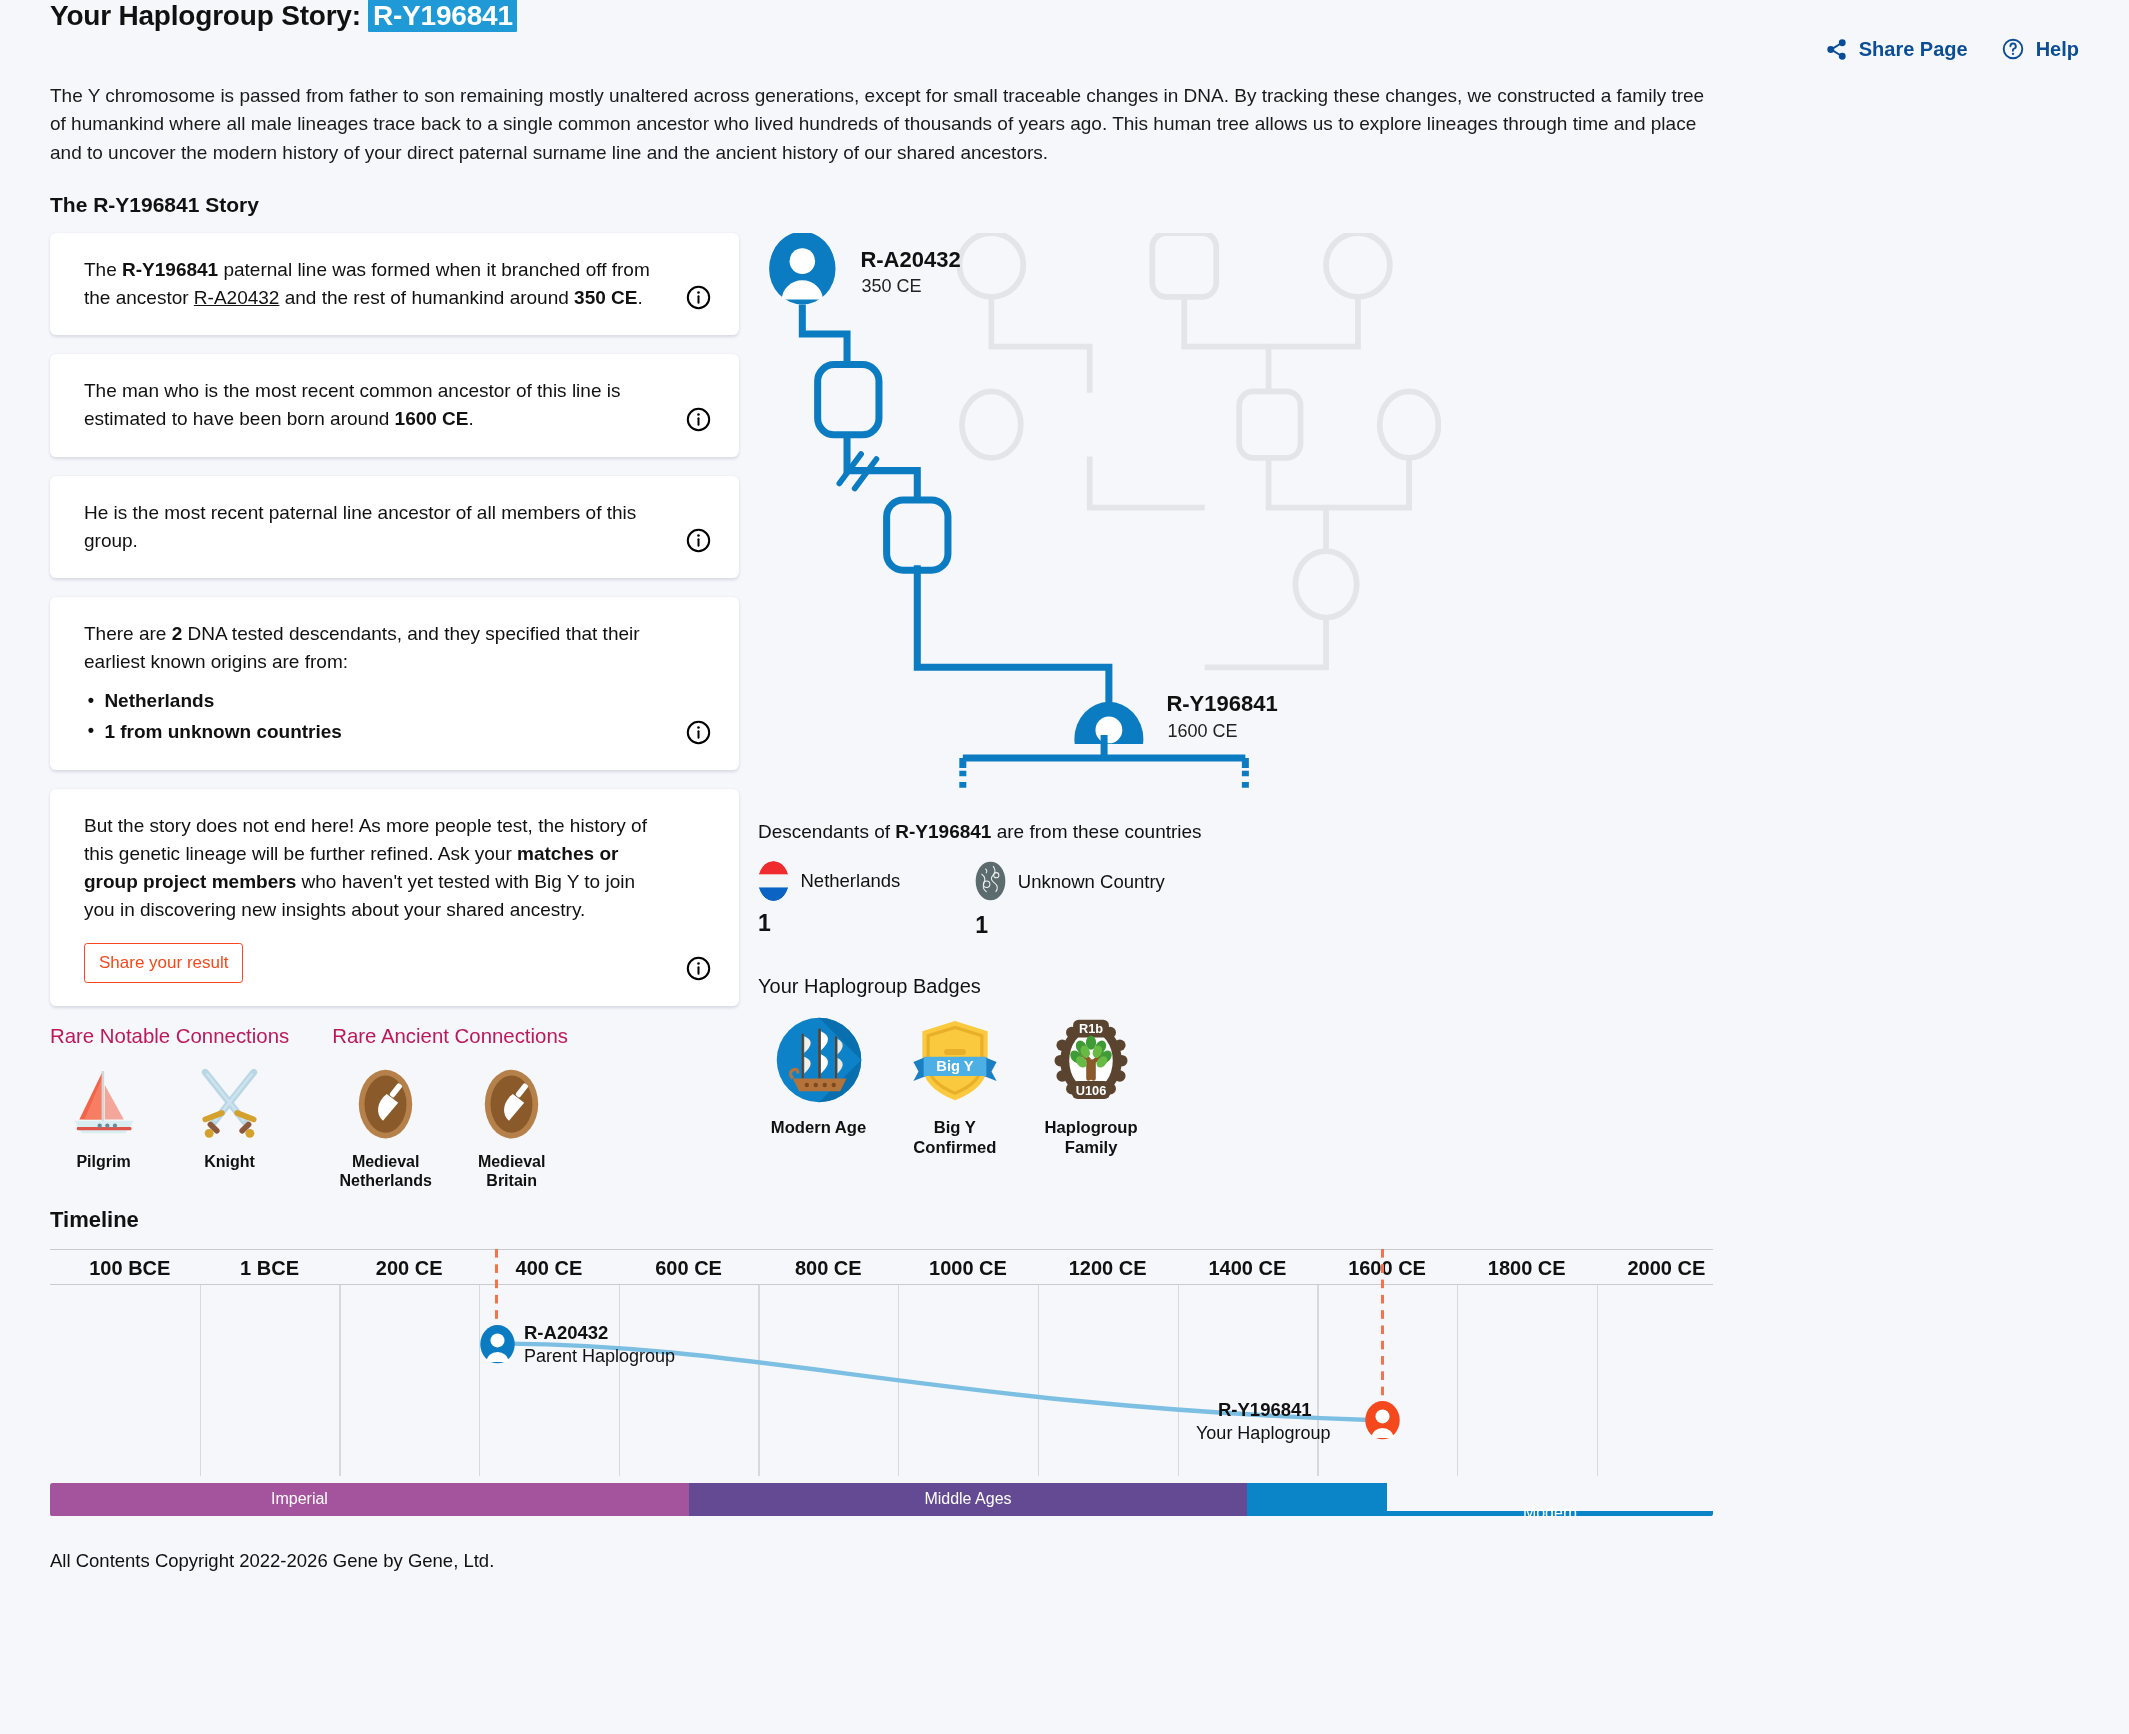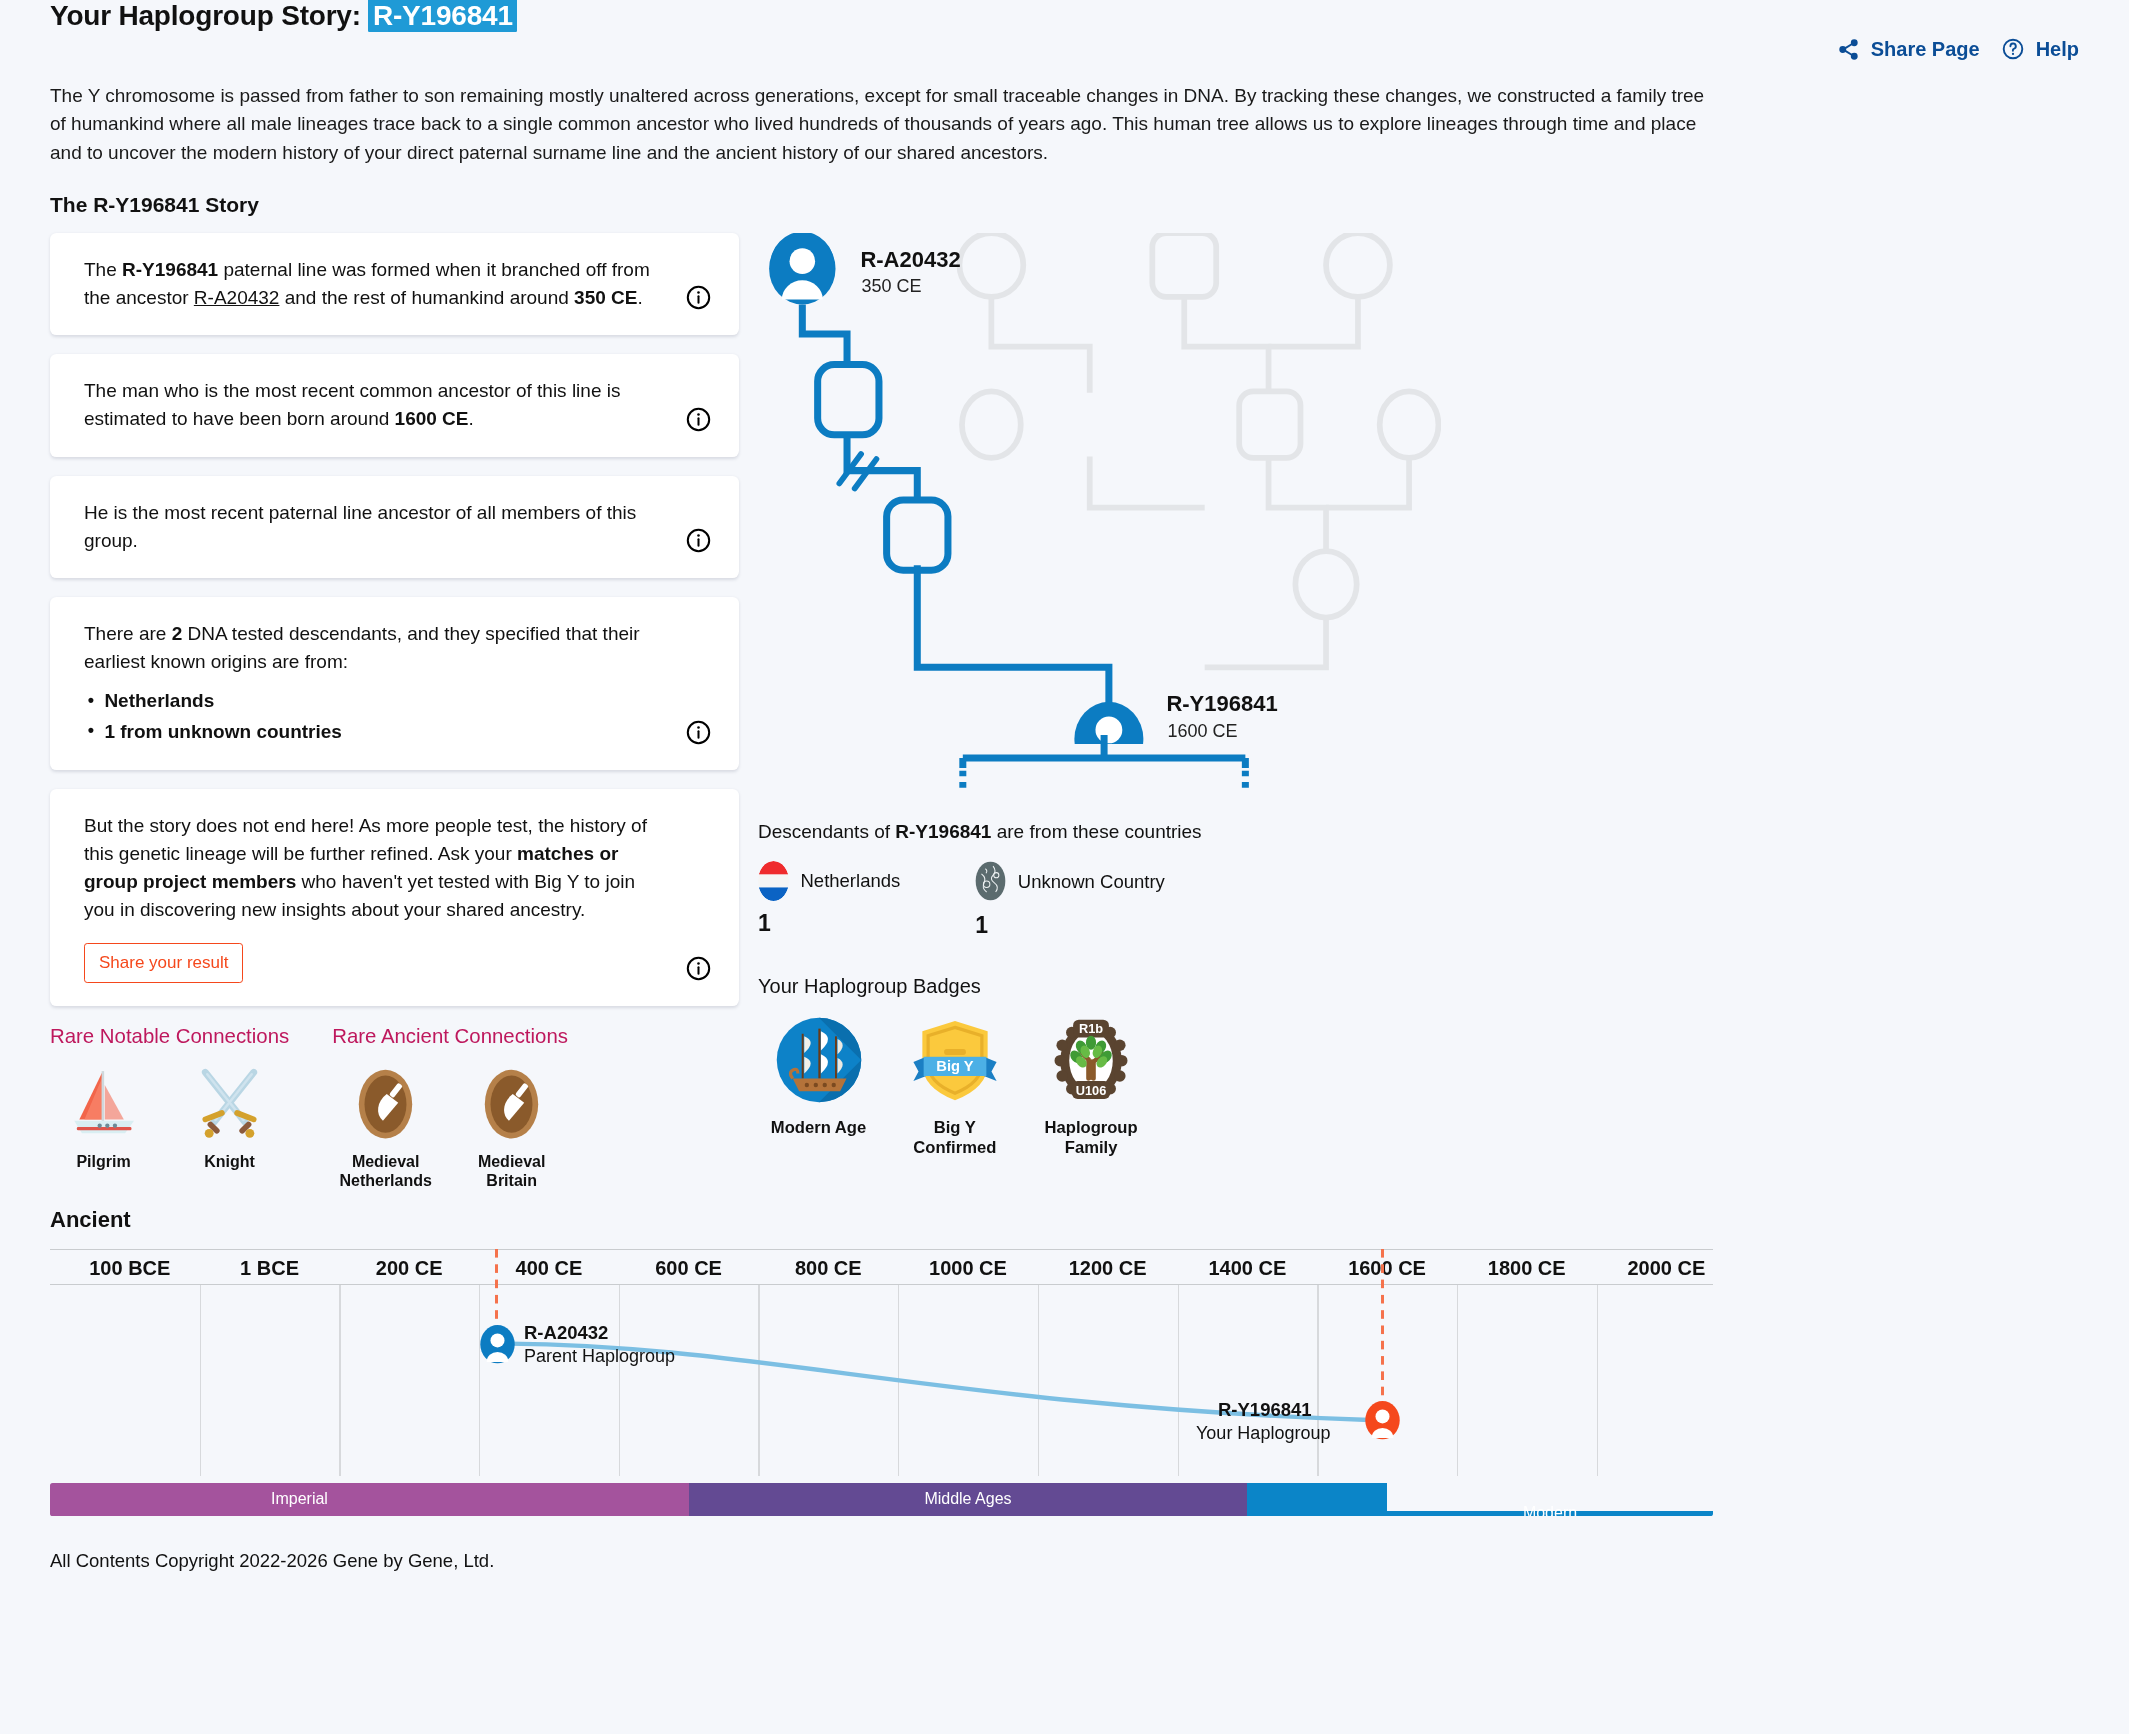--- a/index.html
+++ b/index.html
@@ -9,21 +9,21 @@
     font-family: "Liberation Sans", sans-serif;
     color: #111;
     overflow: hidden;
   }
   .page { position: relative; width: 2129px; height: 1734px; padding: 0 50px; }
 
   
   .hdr { position: relative; height: 70px; }
   .hdr h1 { font-size: 28px; font-weight: 700; letter-spacing: -0.2px; display: inline-block; }
   .hl { background: #1f9ad6; color: #fff; padding: 0.6px 4.5px; border-radius: 1.3px; }
-  .hdr-actions { position: absolute; right: 0; top: 37px; display: flex; align-items: center; gap: 21px; }
+  .hdr-actions { position: absolute; right: 0; top: 37px; display: flex; align-items: center; gap: 33px; }
   .hdr-act { display: flex; align-items: center; gap: 11px; color: #0b4d96; font-size: 20px; font-weight: 700; cursor: pointer; }
   .hdr-act svg { display: block; }
 
   
   .intro { font-size: 19px; line-height: 1.5; color: #1a1a1a; max-width: 1659px; margin-top: 11.5px; }
 
   .sec-title { font-size: 21px; font-weight: 700; margin-top: 25.5px; }
 
   
   .cols { display: flex; gap: 19px; margin-top: 16.6px; }
@@ -467,21 +467,21 @@
               </g>
             </svg>
           </div>
           <div class="lbl">Haplogroup Family</div>
         </div>
       </div>
     </div>
   </div>
 
   <div style="margin-top:16.6px;">
-    <div class="tl-title">Ancient</div>
+    <div class="tl-title">Timeline</div>
 
     <div class="tl">
       <div class="tl-axis">
         <span class="tl-tick" style="left:4.8%">100 BCE</span>
         <span class="tl-tick" style="left:13.2%">1 BCE</span>
         <span class="tl-tick" style="left:21.6%">200 CE</span>
         <span class="tl-tick" style="left:30.0%">400 CE</span>
         <span class="tl-tick" style="left:38.4%">600 CE</span>
         <span class="tl-tick" style="left:46.8%">800 CE</span>
         <span class="tl-tick" style="left:55.2%">1000 CE</span>

